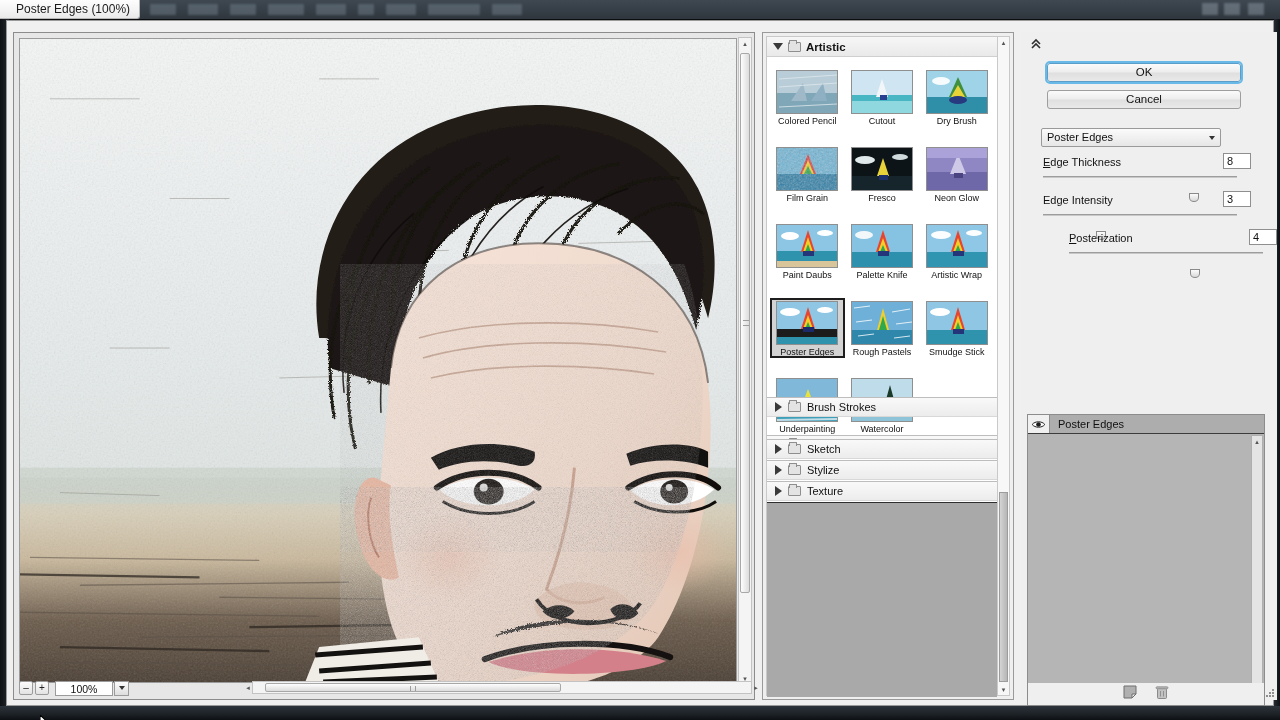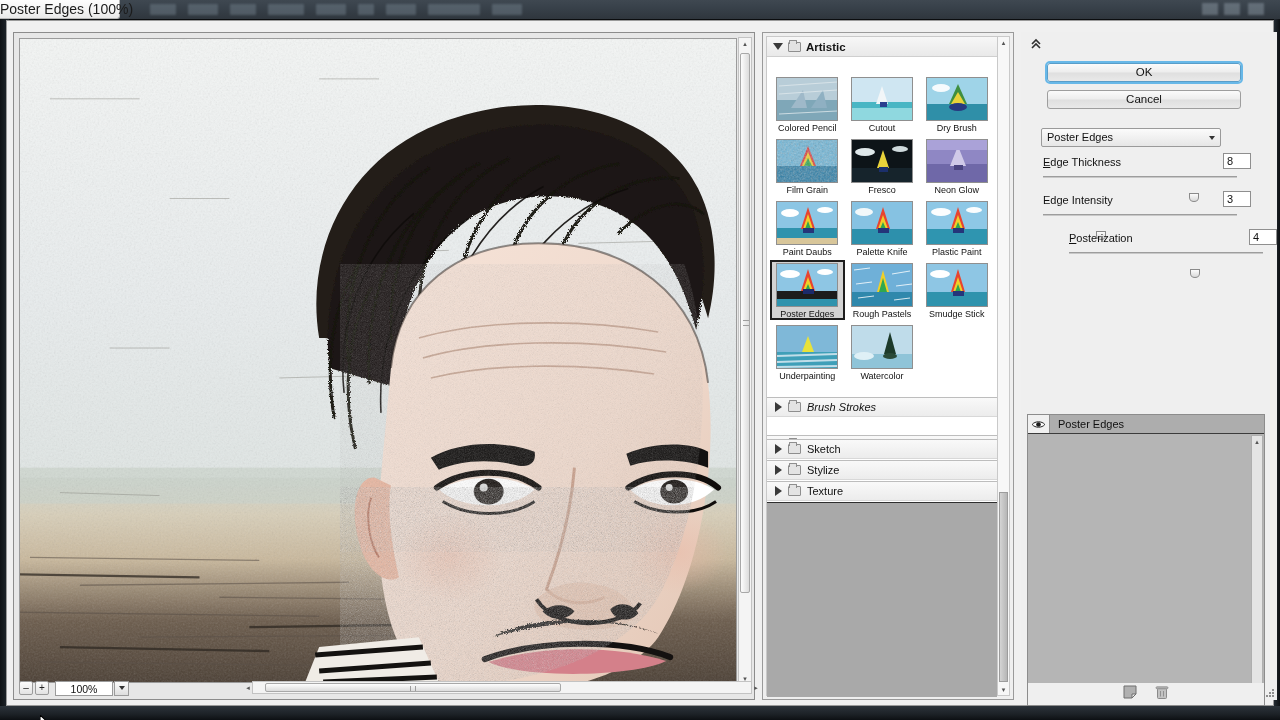--- a/index.html
+++ b/index.html
@@ -31,26 +31,26 @@
   .host-left { position:absolute; left:0; top:19px; width:9px; height:687px;
     background: linear-gradient(90deg,#0e1114 0%, #232a31 100%); }
   .host-right { position:absolute; right:0; top:19px; width:6px; height:687px;
     background: linear-gradient(270deg,#0e1114 0%, #232a31 100%); }
 
   
   .dialog {
     position:absolute; left:0; top:0; width:1280px; height:709px;
   }
   .titlebar {
-    position:absolute; left:0; top:0; width:120px; height:19px;
+    position:absolute; left:0; top:0; width:140px; height:19px;
     background: linear-gradient(180deg,#fdfdfd 0%, #f3f3f3 60%, #e9e9e9 100%);
     border:1px solid #b7b7b7; border-left:none; border-top:none;
     border-radius:0 0 3px 0;
-    display:flex; align-items:center; padding-left:0;
-    font-size:14px; color:#1b1b1b; white-space:nowrap;
+    display:flex; align-items:center; padding-left:16px;
+    font-size:12px; color:#1b1b1b; white-space:nowrap;
   }
 
   .dlg-body {
     position:absolute; left:6px; top:20px; width:1268px; height:686px;
     background:#f0f0f0; border:1px solid #9a9a9a;
   }
 
   
   .preview-pane {
     position:absolute; left:6px; top:11px; width:742px; height:668px;
@@ -127,22 +127,22 @@
   }
   .tri { width:0;height:0; }
   .tri-down { border-left:5px solid transparent;border-right:5px solid transparent;border-top:7px solid #3a3a3a; }
   .tri-right { border-top:5px solid transparent;border-bottom:5px solid transparent;border-left:7px solid #3a3a3a; }
   .folder {
     width:13px;height:10px;background:#e3e3e3;border:1px solid #8e8e8e;border-radius:1px;position:relative;
   }
   .folder:after { content:""; position:absolute; left:0; top:-3px; width:6px;height:3px;background:#e3e3e3;border:1px solid #8e8e8e;border-bottom:none;border-radius:1px 1px 0 0;}
 
   .thumb-grid {
-    position:absolute; left:0; top:21px; width:100%; padding:16px 3px;
-    display:grid; grid-template-columns: repeat(3, 1fr); row-gap:2px;
+    position:absolute; left:0; top:21px; width:100%; padding:9px 3px;
+    display:grid; grid-template-columns: repeat(3, 1fr); row-gap:17px;
   }
   .thumb-cell { display:flex; flex-direction:column; align-items:center; cursor:pointer; padding:3px 0 1px; }
   .thumb-cell.selected { background:#d3d3d3; outline:2px solid #1d1d1d; outline-offset:-2px; }
   .thumb-img { width:62px; height:44px; border:1px solid #8f8f8f; position:relative; overflow:hidden; }
   .thumb-label { font-size:9px; color:#111; margin-top:2px; text-align:center; line-height:10px; white-space:nowrap; }
 
   .cat-row {
     position:absolute; left:0; width:100%; height:20px;
     background: linear-gradient(180deg,#f9f9f9,#ececec);
     border-top:1px solid #bdbdbd; border-bottom:1px solid #d8d8d8;
@@ -579,21 +579,21 @@
                   <rect width="62" height="44" fill="#8ec8e6"></rect>
                     <rect y="27" width="62" height="17" fill="#2f95b0"></rect>
                   <ellipse cx="14" cy="10" rx="10" ry="4" fill="#fbfdfe"></ellipse>
                     <ellipse cx="47" cy="8" rx="8" ry="3" fill="#fbfdfe"></ellipse>
                   <polygon points="31,5 24,27 38,27" fill="#e8442f"></polygon>
                     <polygon points="31,13 26,27 36,27" fill="#f0d028"></polygon>
                   <polygon points="31,20 28,27 34,27" fill="#2fa84f"></polygon>
                     <rect x="26" y="26" width="11" height="5" fill="#24357a"></rect>
                 </svg>
               </div>
-              <div class="thumb-label">Plastic Paint</div>
+              <div class="thumb-label">Artistic Wrap</div>
             </div>
 
             <div class="thumb-cell selected">
               <div class="thumb-img">
                 <svg viewBox="0 0 62 44" width="62" height="44">
                   <rect width="62" height="44" fill="#8ec6e4"></rect>
                     <rect y="27" width="62" height="8" fill="#1c1c1c"></rect>
                   <rect y="35" width="62" height="9" fill="#2f93ad"></rect>
                   <ellipse cx="13" cy="10" rx="10" ry="4" fill="#fff"></ellipse>
                     <ellipse cx="48" cy="8" rx="8" ry="3" fill="#fff"></ellipse>
@@ -665,21 +665,21 @@
                     <rect y="28" width="62" height="16" fill="#8fc4d8"></rect>
                   <ellipse cx="12" cy="30" rx="10" ry="4" fill="#dff0f6"></ellipse>
                   <polygon points="38,6 32,28 44,28" fill="#1c3a2a"></polygon>
                     <ellipse cx="38" cy="30" rx="7" ry="3" fill="#2a4a38"></ellipse>
                 </svg>
               </div>
               <div class="thumb-label">Watercolor</div>
             </div>
           </div>
 
-          <div class="cat-row" style="top:360px;font-style:italic;">
+          <div class="cat-row" style="top:360px;">
             <span class="tri tri-right"></span>
             <span class="folder"></span>
             <span>Brush Strokes</span>
           </div>
           <div class="cat-row" style="top:381px;margin-top:17px;">
             <span class="tri tri-right"></span>
             <span class="folder"></span>
             <span>Distort</span>
           </div>
           <div class="cat-row" style="top:402px;">

